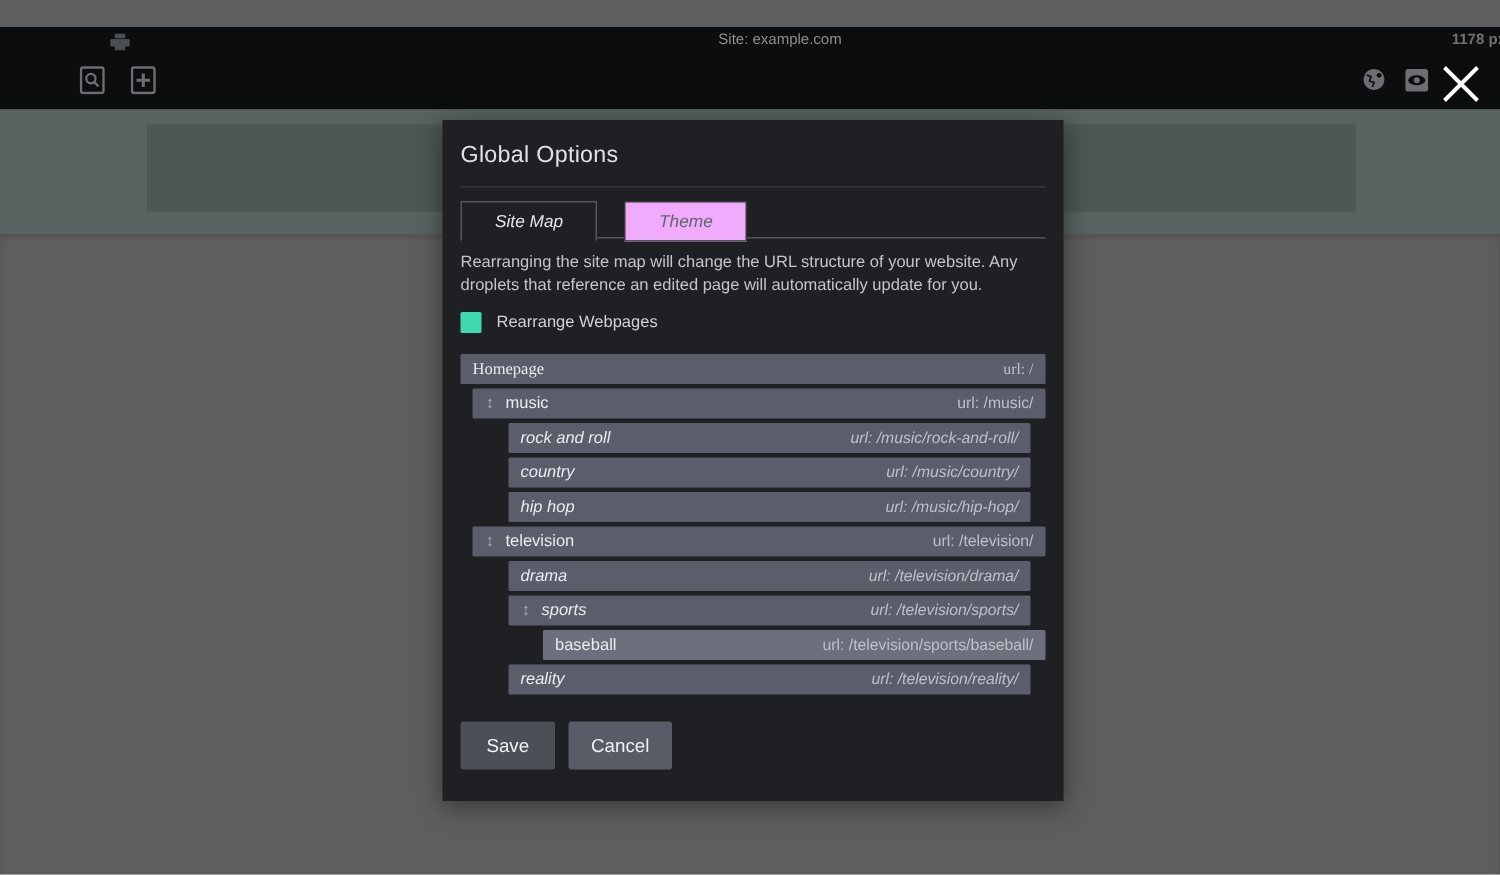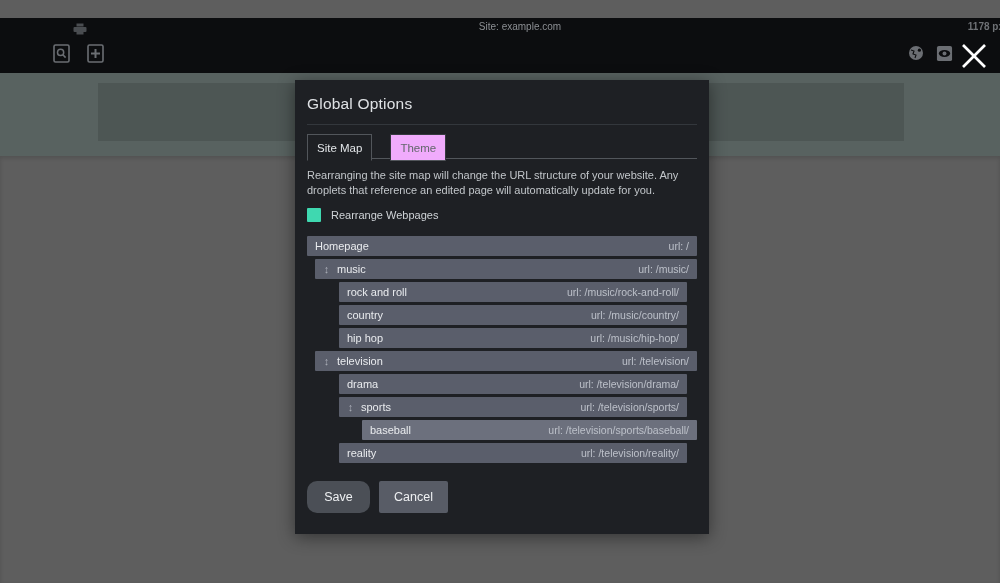--- a/index.html
+++ b/index.html
@@ -216,25 +216,26 @@
     position: absolute;
     left: 307px; top: 132px;
     width: 390px;
     height: 28px;
     display: flex;
     align-items: flex-end;
     z-index: 12;
   }
   .tab {
     height: 27px;
-    padding: 0 9px;
+    padding: 0 22px;
     display: flex;
     align-items: center;
     font-size: 11.5px;
     box-sizing: border-box;
+    font-style: italic;
   }
   .tab.active {
     color: #e2e5e8;
     border: 1px solid #52565b;
     border-bottom: 1px solid #1e2024;
     background: #1e2024;
     margin-bottom: -1px;
   }
   .tab.inactive {
     color: #62666b;
@@ -320,23 +321,23 @@
   .sm-name {
     font-size: 11px;
     color: #e9ebee;
     white-space: nowrap;
   }
   .sm-url {
     font-size: 10.5px;
     color: #bcc0c9;
     white-space: nowrap;
   }
-  .d0 { margin-left: 0px;  width: 390px; }
+  .d0 { margin-left: 0px;  width: 390px; font-family: Liberation Serif, serif; }
   .d1 { margin-left: 8px;  width: 382px; }
-  .d2 { margin-left: 32px; width: 348px; }
+  .d2 { margin-left: 32px; width: 348px; font-style: italic; }
   .d3 { margin-left: 55px; width: 335px; }
 
   
   .modal-footer {
     position: absolute;
     left: 307px; top: 481px;
     display: flex;
     gap: 9px;
     z-index: 12;
   }
@@ -345,21 +346,21 @@
     min-width: 63px;
     padding: 0 15px;
     display: flex;
     align-items: center;
     justify-content: center;
     font-size: 12.5px;
     color: #eef0f2;
     border-radius: 2px;
     box-sizing: border-box;
   }
-  .btn.save { background: #4b4f56; border-radius: 10px; }
+  .btn.save { background: #4b4f56; }
   .btn.cancel { background: #585c66; }
 </style>
 </head>
 <body>
 
 <div class="app">
 
 
   <div class="chrome">
     <div class="chrome-top">

